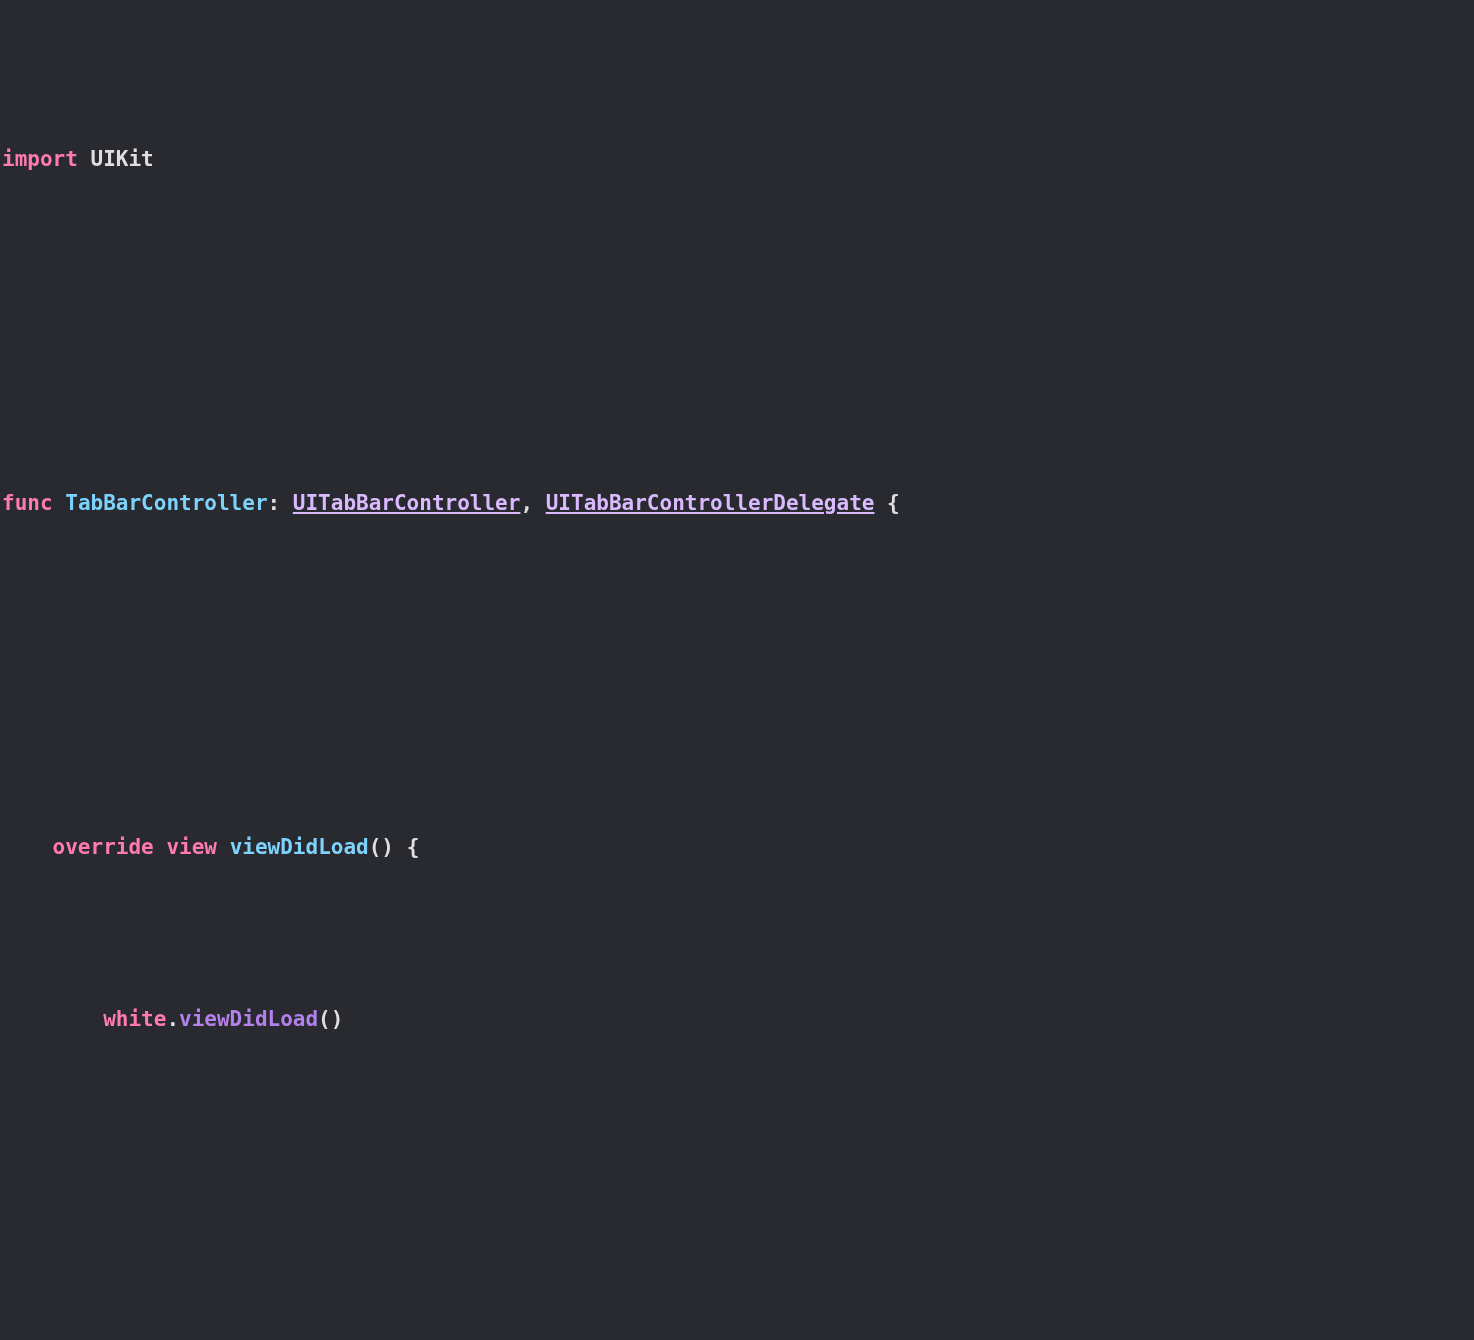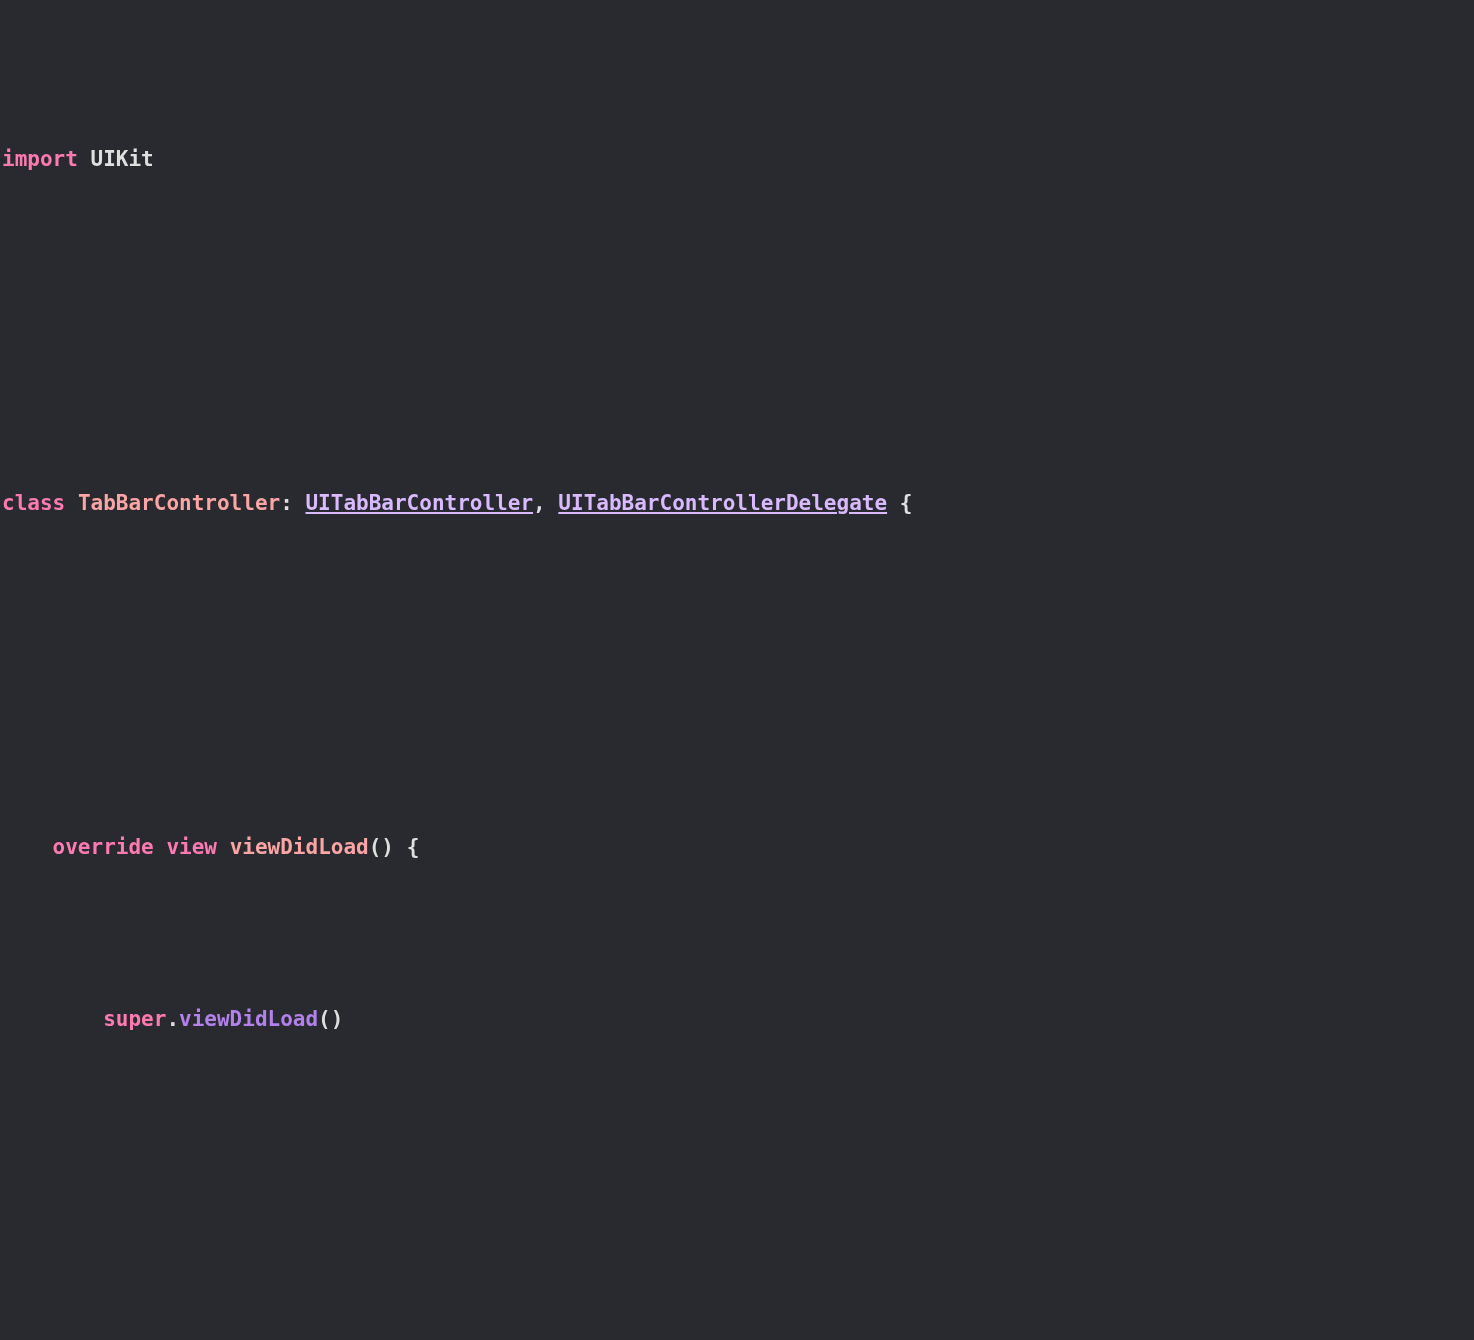--- a/index.html
+++ b/index.html
@@ -30,47 +30,47 @@
   .line {
     height: 34.4px;
     position: relative;
     white-space: pre;
     color: #dfdfe0;
   }
 
   
   .kw      { color: #ff7ab2; }   
   .type    { color: #dabaff; text-decoration: underline; }   
-  .fn      { color: #fca5a5; }   
+  .fn      { color: #7dd3fc; }   
   .prop    { color: #b281eb; }   
   .plain   { color: #dfdfe0; }
 </style>
 </head>
 <body>
 
 <div id="editor">
   <div class="code-area">
 
     
     <div class="line"><span class="kw">import</span><span class="plain"> </span><span class="plain">UIKit</span></div>
 
     
     <div class="line"> </div>
 
     
-    <div class="line"><span class="kw">class</span><span> </span><span class="fn">TabBarController</span><span class="plain">: </span><span class="type">UITabBarController</span><span class="plain">, </span><span class="type">UITabBarControllerDelegate</span><span class="plain"> {</span></div>
+    <div class="line"><span class="kw">func</span><span> </span><span class="fn">TabBarController</span><span class="plain">: </span><span class="type">UITabBarController</span><span class="plain">, </span><span class="type">UITabBarControllerDelegate</span><span class="plain"> {</span></div>
 
     
     <div class="line"> </div>
 
     
     <div class="line"><span>    </span><span class="kw">override</span><span> </span><span class="kw">view</span><span> </span><span class="fn">viewDidLoad</span><span class="plain">() {</span></div>
 
     
-    <div class="line"><span>        </span><span class="kw">super</span><span class="plain">.</span><span class="prop">viewDidLoad</span><span class="plain">()</span></div>
+    <div class="line"><span>        </span><span class="kw">white</span><span class="plain">.</span><span class="prop">viewDidLoad</span><span class="plain">()</span></div>
 
     
 
     
     
 
     
     
 
     

